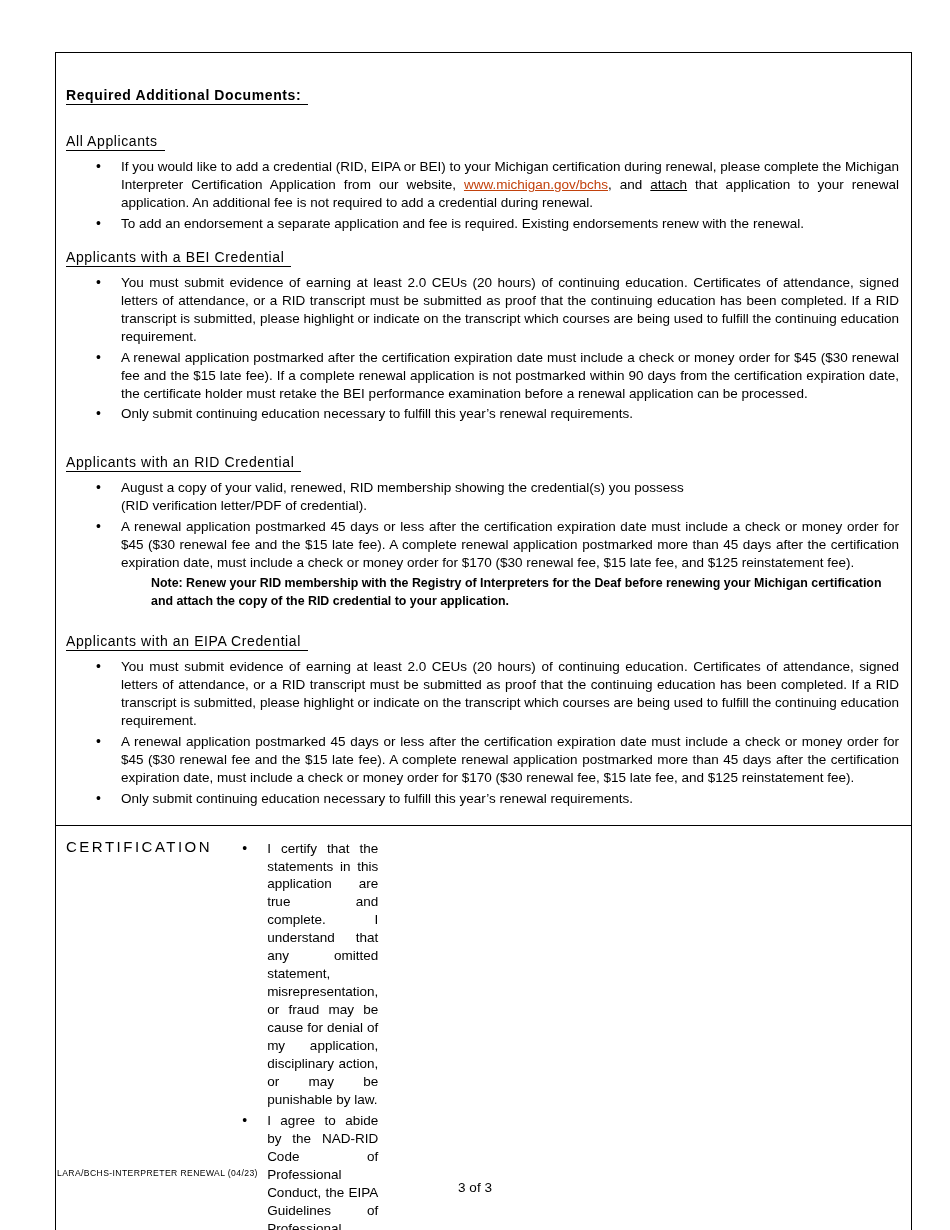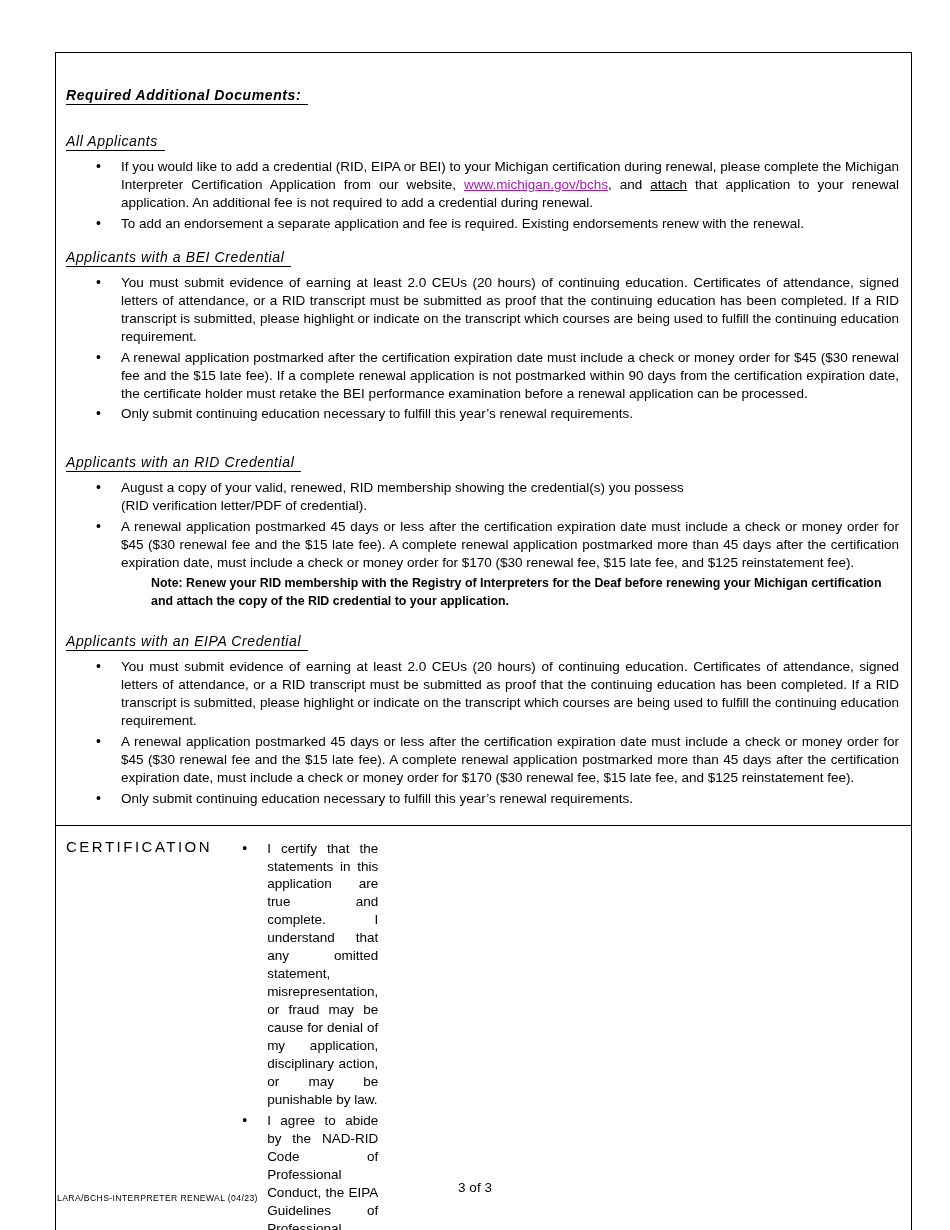--- a/index.html
+++ b/index.html
@@ -21,21 +21,20 @@
   }
 
   .main-section {
     min-height: 763px;
     padding: 16px 12px 14px 10px;
   }
 
   .doc-title { margin: 2px 0 16px 0; }
   .hline {
     display: inline-block;
-    font-style: italic;
     font-size: 14px;
     letter-spacing: 0.6px;
     border-bottom: 1.3px solid #000;
     padding: 0 7px 1px 0;
   }
 
   h2.sec-heading { margin: 0; font-weight: normal; }
   .gap-sm { margin-top: 7px; }
   .gap-md { margin-top: 14px; }
   .gap-lg { margin-top: 22px; }
@@ -53,21 +52,21 @@
     margin-bottom: 3px;
   }
   ul.blist li::before {
     content: "\2022";
     position: absolute;
     left: -25px; top: -1px;
     font-size: 14px;
   }
 
   a.doc-link {
-    color: #a21caf;
+    color: #c2410c;
     text-decoration: underline;
     cursor: pointer;
   }
   .u { text-decoration: underline; }
 
   .note {
     font-weight: bold;
     font-size: 12.4px;
     line-height: 1.4;
     margin: 3px 0 2px 30px;
@@ -101,21 +100,21 @@
     font-size: 10px;
     letter-spacing: 2.4px;
     white-space: nowrap;
     overflow: hidden;
     height: 17px;
   }
   .sig-label { font-size: 13.5px; margin-top: 2px; }
 
   .footer-left {
     position: absolute;
-    left: 57px; top: 1193px;
+    left: 57px; top: 1168px;
     font-size: 8.6px;
     letter-spacing: 0.4px;
   }
   .page-number {
     position: absolute;
     left: 0; top: 1180px;
     width: 100%;
     text-align: center;
     font-size: 13.5px;
   }

